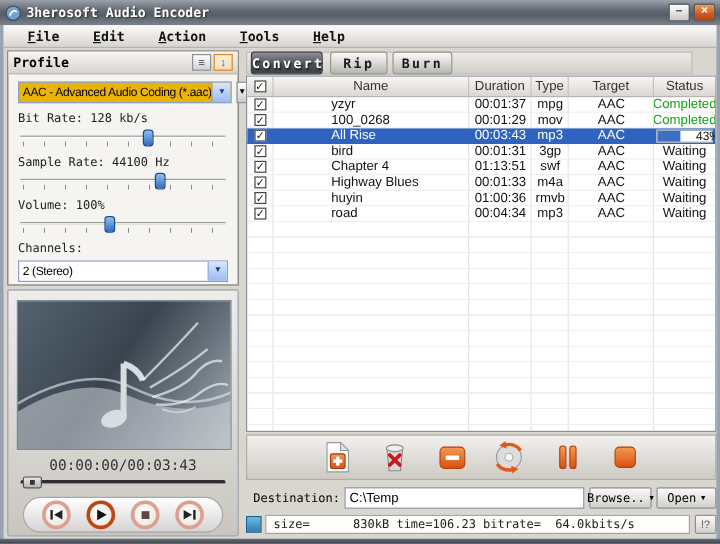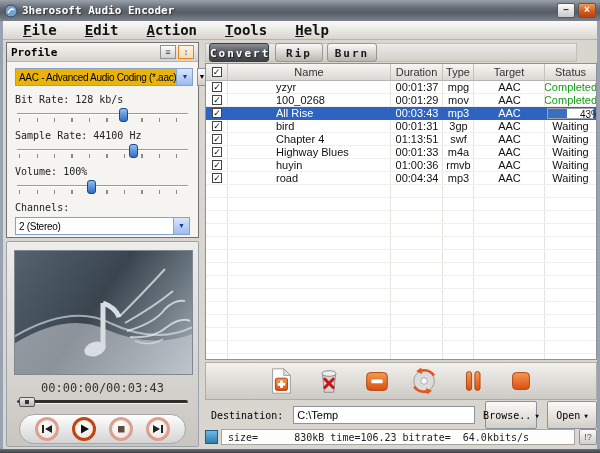--- a/index.html
+++ b/index.html
@@ -19,21 +19,21 @@
     font-size:10px; line-height:12px; text-align:center; cursor:pointer; }
   .btn-min { background:linear-gradient(#fdfdfd,#c9c9c9); color:#333; font-weight:bold; }
   .btn-close { background:linear-gradient(#f09a55,#d2571c 60%,#b8430e); color:#fff; font-weight:bold; }
 
   
   .content { position:absolute; top:21px; left:3px; right:3px; bottom:4px; background:#d9d6d0; }
 
   .menubar { position:absolute; top:0; left:0; right:0; height:19px;
     background:linear-gradient(#fcfbfa,#d8d5d0); border-bottom:1px solid #b7b4ae;
     display:flex; align-items:center; padding-left:20px; }
-  .menu-item { font-family:"DejaVu Sans Mono",monospace; font-weight:bold; font-size:14px;
+  .menu-item { font-family:"DejaVu Sans Mono",monospace; font-weight:bold; font-size:11px;
     color:#111; margin-right:28px; cursor:pointer; display:inline-block; }
   .menu-item::first-letter { text-decoration:underline; }
 
   
   .profile-box { position:absolute; left:3px; top:21px; width:193px; height:196px;
     border:1px solid #737373; background:#f5f4f1; }
   .profile-hd { height:19px; background:linear-gradient(#f7f6f4,#d6d3cd);
     border-bottom:1px solid #b7b4ae; display:flex; align-items:center; padding:0 4px; }
   .profile-hd-label { font-family:"DejaVu Sans Mono",monospace; font-weight:bold; font-size:11px; flex:1; }
   .hd-btn { width:16px; height:14px; margin-left:2px; font-size:9px; line-height:13px; text-align:center;
@@ -117,25 +117,25 @@
   .progress-text { position:absolute; left:0; right:0; top:0; text-align:center;
     font-size:10px; line-height:11px; color:#111;padding-left:32px; }
   .tfill { flex:1; background-image:repeating-linear-gradient(to bottom,transparent 0 12px,#f1efec 12px 13px); }
 
   .actionbar { position:absolute; left:202px; top:341px; width:392px; height:38px;
     border:1px solid #b0ada7; background:linear-gradient(#f2f1ee,#cdcac4);
     display:flex; align-items:center; justify-content:center; gap:16px; }
   .abtn { width:32px; height:30px; background:none; border:none; cursor:pointer; padding:0; }
 
   .destbar { position:absolute; left:202px; top:384px; width:392px; height:20px;
-    display:flex; align-items:center;gap:6px; }
+    display:flex; align-items:center; }
   .dest-label { font-family:"DejaVu Sans Mono",monospace; font-size:10px; margin:0 4px 0 6px; }
   .dest-input { flex:1; height:18px; border:1px solid #8a929c; background:#fff;
     font-size:11px; padding:0 3px; font-family:"Liberation Sans",sans-serif; }
-  .dest-btn { height:28px; margin-left:4px; border:1px solid #8a929c; border-radius:2px;
+  .dest-btn { height:18px; margin-left:4px; border:1px solid #8a929c; border-radius:2px;
     background:linear-gradient(#fbfaf8,#d2cfc9); font-family:"DejaVu Sans Mono",monospace;
     font-size:10px; padding:2px 6px; cursor:pointer; display:flex; align-items:center; gap:4px; }
   .dest-btn .arr { font-size:6px; }
   #browse-btn { width:52px; justify-content:center; }
   #open-btn { width:50px; justify-content:center; }
 
   .statusbar { position:absolute; left:202px; top:407px; width:392px; height:18px;
     display:flex; align-items:center; }
   .status-chip { width:13px; height:14px; border:1px solid #1f5c88;
     background:linear-gradient(#6cbce6,#2e7cb0); }

